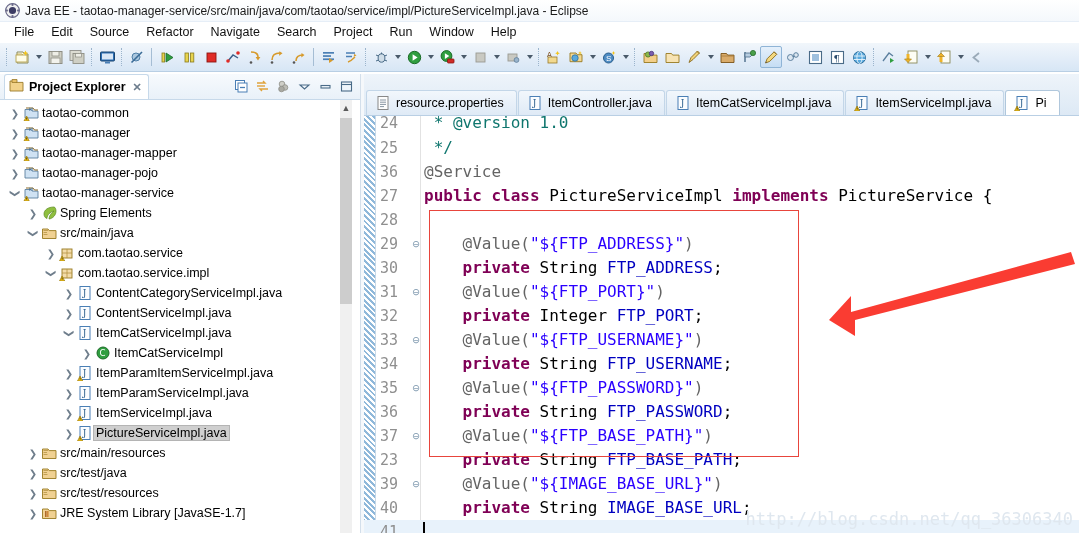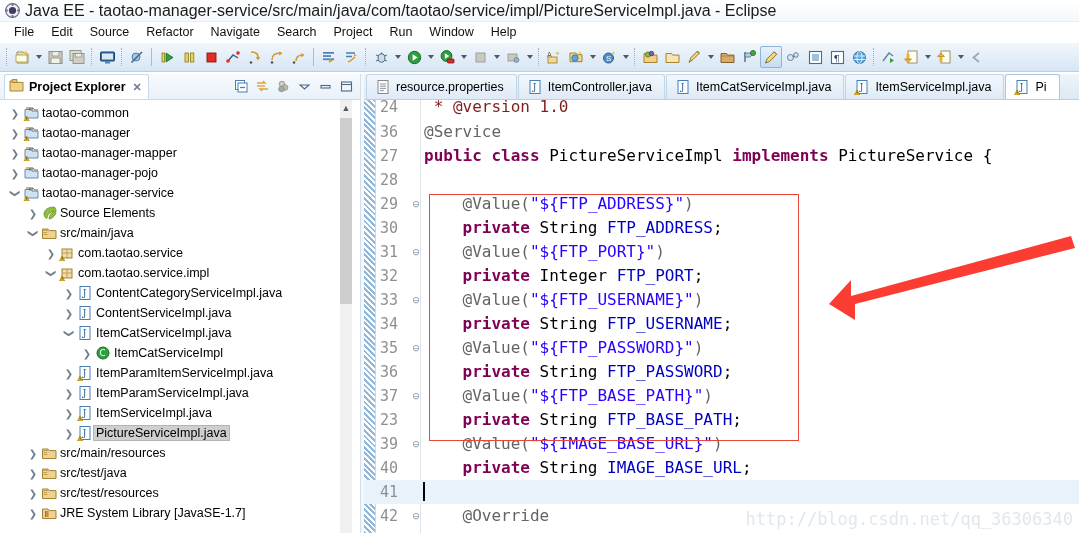--- a/index.html
+++ b/index.html
@@ -19,21 +19,21 @@
     background: linear-gradient(to bottom, #ffffff 0%, #f4f8fc 100%);
     display: flex; align-items: center;
     padding-left: 5px;
     border-bottom: 1px solid #e6eef7;
   }
   .title-icon {
     width: 15px; height: 15px; margin-right: 5px;
     flex: 0 0 auto;
   }
   .title-text {
-    font-size: 16px; color: #1a1a1a; white-space: nowrap;
+    font-size: 12px; color: #1a1a1a; white-space: nowrap;
     font-family: "Liberation Sans", sans-serif;
   }
 
   
   .menubar {
     height: 20px;
     background: #fff;
     display: flex; align-items: center;
     padding-left: 6px;
     font-size: 12.5px;
@@ -154,21 +154,21 @@
   .expl-scroll .sbtn.up { top: 0; }
   .sash {
     width: 4px; flex: 0 0 4px; background: #f5f8fb;
     border-left: 1px solid #d3dfeb;
     cursor: col-resize;
   }
 
   
   .editor { flex: 1; display: flex; flex-direction: column; position: relative; overflow:hidden;}
   .ed-tabrow {
-    height: 26px; display: flex; align-items: flex-end;
+    height: 42px; display: flex; align-items: flex-end;
     background: linear-gradient(to bottom,#eef4fa,#dde9f5);
     border-bottom: 1px solid #b9cfe4;
     padding-left: 2px;
     overflow: hidden;
   }
   .ed-tab {
     display:flex; align-items:center; gap:5px;
     height: 25px; padding: 0 12px 0 8px;
     font-size: 12.5px; color: #000; white-space: nowrap;
     background: linear-gradient(to bottom,#f2f7fc,#dfeaf6);
@@ -224,21 +224,21 @@
   }
   .cline.cur { background: #e8f2fb; }
   .cline.cur .ctext::before {
     content:''; position:absolute; left: -1px; top: 2px;
     width: 2px; height: 19px; background: #000;
   }
   .k { color: #7f0055; font-weight: bold; }   
   .s { color: #2a00ff; }                       
   .a { color: #646464; }                       
   .f { color: #0000c0; text-align: right; }                       
-  .c { color: #7f1d1d; }                       
+  .c { color: #0f766e; }                       
   .p { color: #000; }                          
 
   .redbox {
     position: absolute;
     border: 1.5px solid #e8453c;
     pointer-events: none;
   }
   .arrow { position: absolute; pointer-events: none; }
   .watermark {
     position: absolute; right: 6px; bottom: 4px;
@@ -686,21 +686,21 @@
             </span>
             <span class="tlabel">taotao-manager-service</span>
           </div>
           <div class="trow" style="padding-left: 26px;">
             <span class="twist">❯</span>
             <span class="ticon">
               <svg width="16" height="16" viewBox="0 0 16 16">
                 <path d="M13 2C7 2 3 5 3 9c0 2 1 4 3 4.5C6 10 9 7 13 6c-3 2-5 5-5 8 4-.5 7-4 7-8 0-2-1-4-2-4z" fill="#8fbf3f" stroke="#5a8a20" stroke-width="0.7"></path>
               </svg>
             </span>
-            <span class="tlabel">Source Elements</span>
+            <span class="tlabel">Spring Elements</span>
           </div>
           <div class="trow" style="padding-left: 26px;">
             <span class="twist" style="transform: rotate(90deg);">❯</span>
             <span class="ticon">
               <svg width="16" height="16" viewBox="0 0 16 16">
                 <path d="M1.5 4h5.5l1.2 1.6H15V13.5H1.5z" fill="#f0d193" stroke="#97791f" stroke-width="0.9"></path>
                 <path d="M2.5 5.5h4.5M2.5 7.5h3.5M2.5 9.5h4" stroke="#b59242" stroke-width="0.8"></path>
               </svg>
             </span>
             <span class="tlabel">src/main/java</span>
@@ -917,20 +917,21 @@
             </span>
             <span>Pi</span>
           </div>
         </div>
 
       <div class="code-area">
         <div class="annobar"></div>
         <div class="gutter"></div>
         <div class="lines" id="codelines">
             <div class="cline" style="height: 20px; line-height: 14px; overflow: hidden;"><span class="lnum">24</span><span class="fold"></span><span class="ctext"><span class="c"> * @version 1.0</span></span></div>
+            <div class="cline"><span class="lnum">25</span><span class="fold"></span><span class="ctext"><span class="c"> */</span></span></div>
             <div class="cline"><span class="lnum">36</span><span class="fold"></span><span class="ctext"><span class="a">@Service</span></span></div>
             <div class="cline"><span class="lnum">27</span><span class="fold"></span><span class="ctext"><span class="k">public </span><span class="k">class </span><span class="p">PictureServiceImpl </span><span class="k">implements </span><span class="p">PictureService {</span></span></div>
             <div class="cline"><span class="lnum">28</span><span class="fold"></span><span class="ctext"><span class="p"></span></span></div>
             <div class="cline"><span class="lnum">29</span><span class="fold">⊖</span><span class="ctext"><span class="a">    @Value(</span><span class="s">"${FTP_ADDRESS}"</span><span class="a">)</span></span></div>
             <div class="cline"><span class="lnum">30</span><span class="fold"></span><span class="ctext"><span class="k">    private </span><span class="p">String </span><span class="f">FTP_ADDRESS</span><span class="p">;</span></span></div>
             <div class="cline"><span class="lnum">31</span><span class="fold">⊖</span><span class="ctext"><span class="a">    @Value(</span><span class="s">"${FTP_PORT}"</span><span class="a">)</span></span></div>
             <div class="cline"><span class="lnum">32</span><span class="fold"></span><span class="ctext"><span class="k">    private </span><span class="p">Integer </span><span class="f">FTP_PORT</span><span class="p">;</span></span></div>
             <div class="cline"><span class="lnum">33</span><span class="fold">⊖</span><span class="ctext"><span class="a">    @Value(</span><span class="s">"${FTP_USERNAME}"</span><span class="a">)</span></span></div>
             <div class="cline"><span class="lnum">34</span><span class="fold"></span><span class="ctext"><span class="k">    private </span><span class="p">String </span><span class="f">FTP_USERNAME</span><span class="p">;</span></span></div>
             <div class="cline"><span class="lnum">35</span><span class="fold">⊖</span><span class="ctext"><span class="a">    @Value(</span><span class="s">"${FTP_PASSWORD}"</span><span class="a">)</span></span></div>

